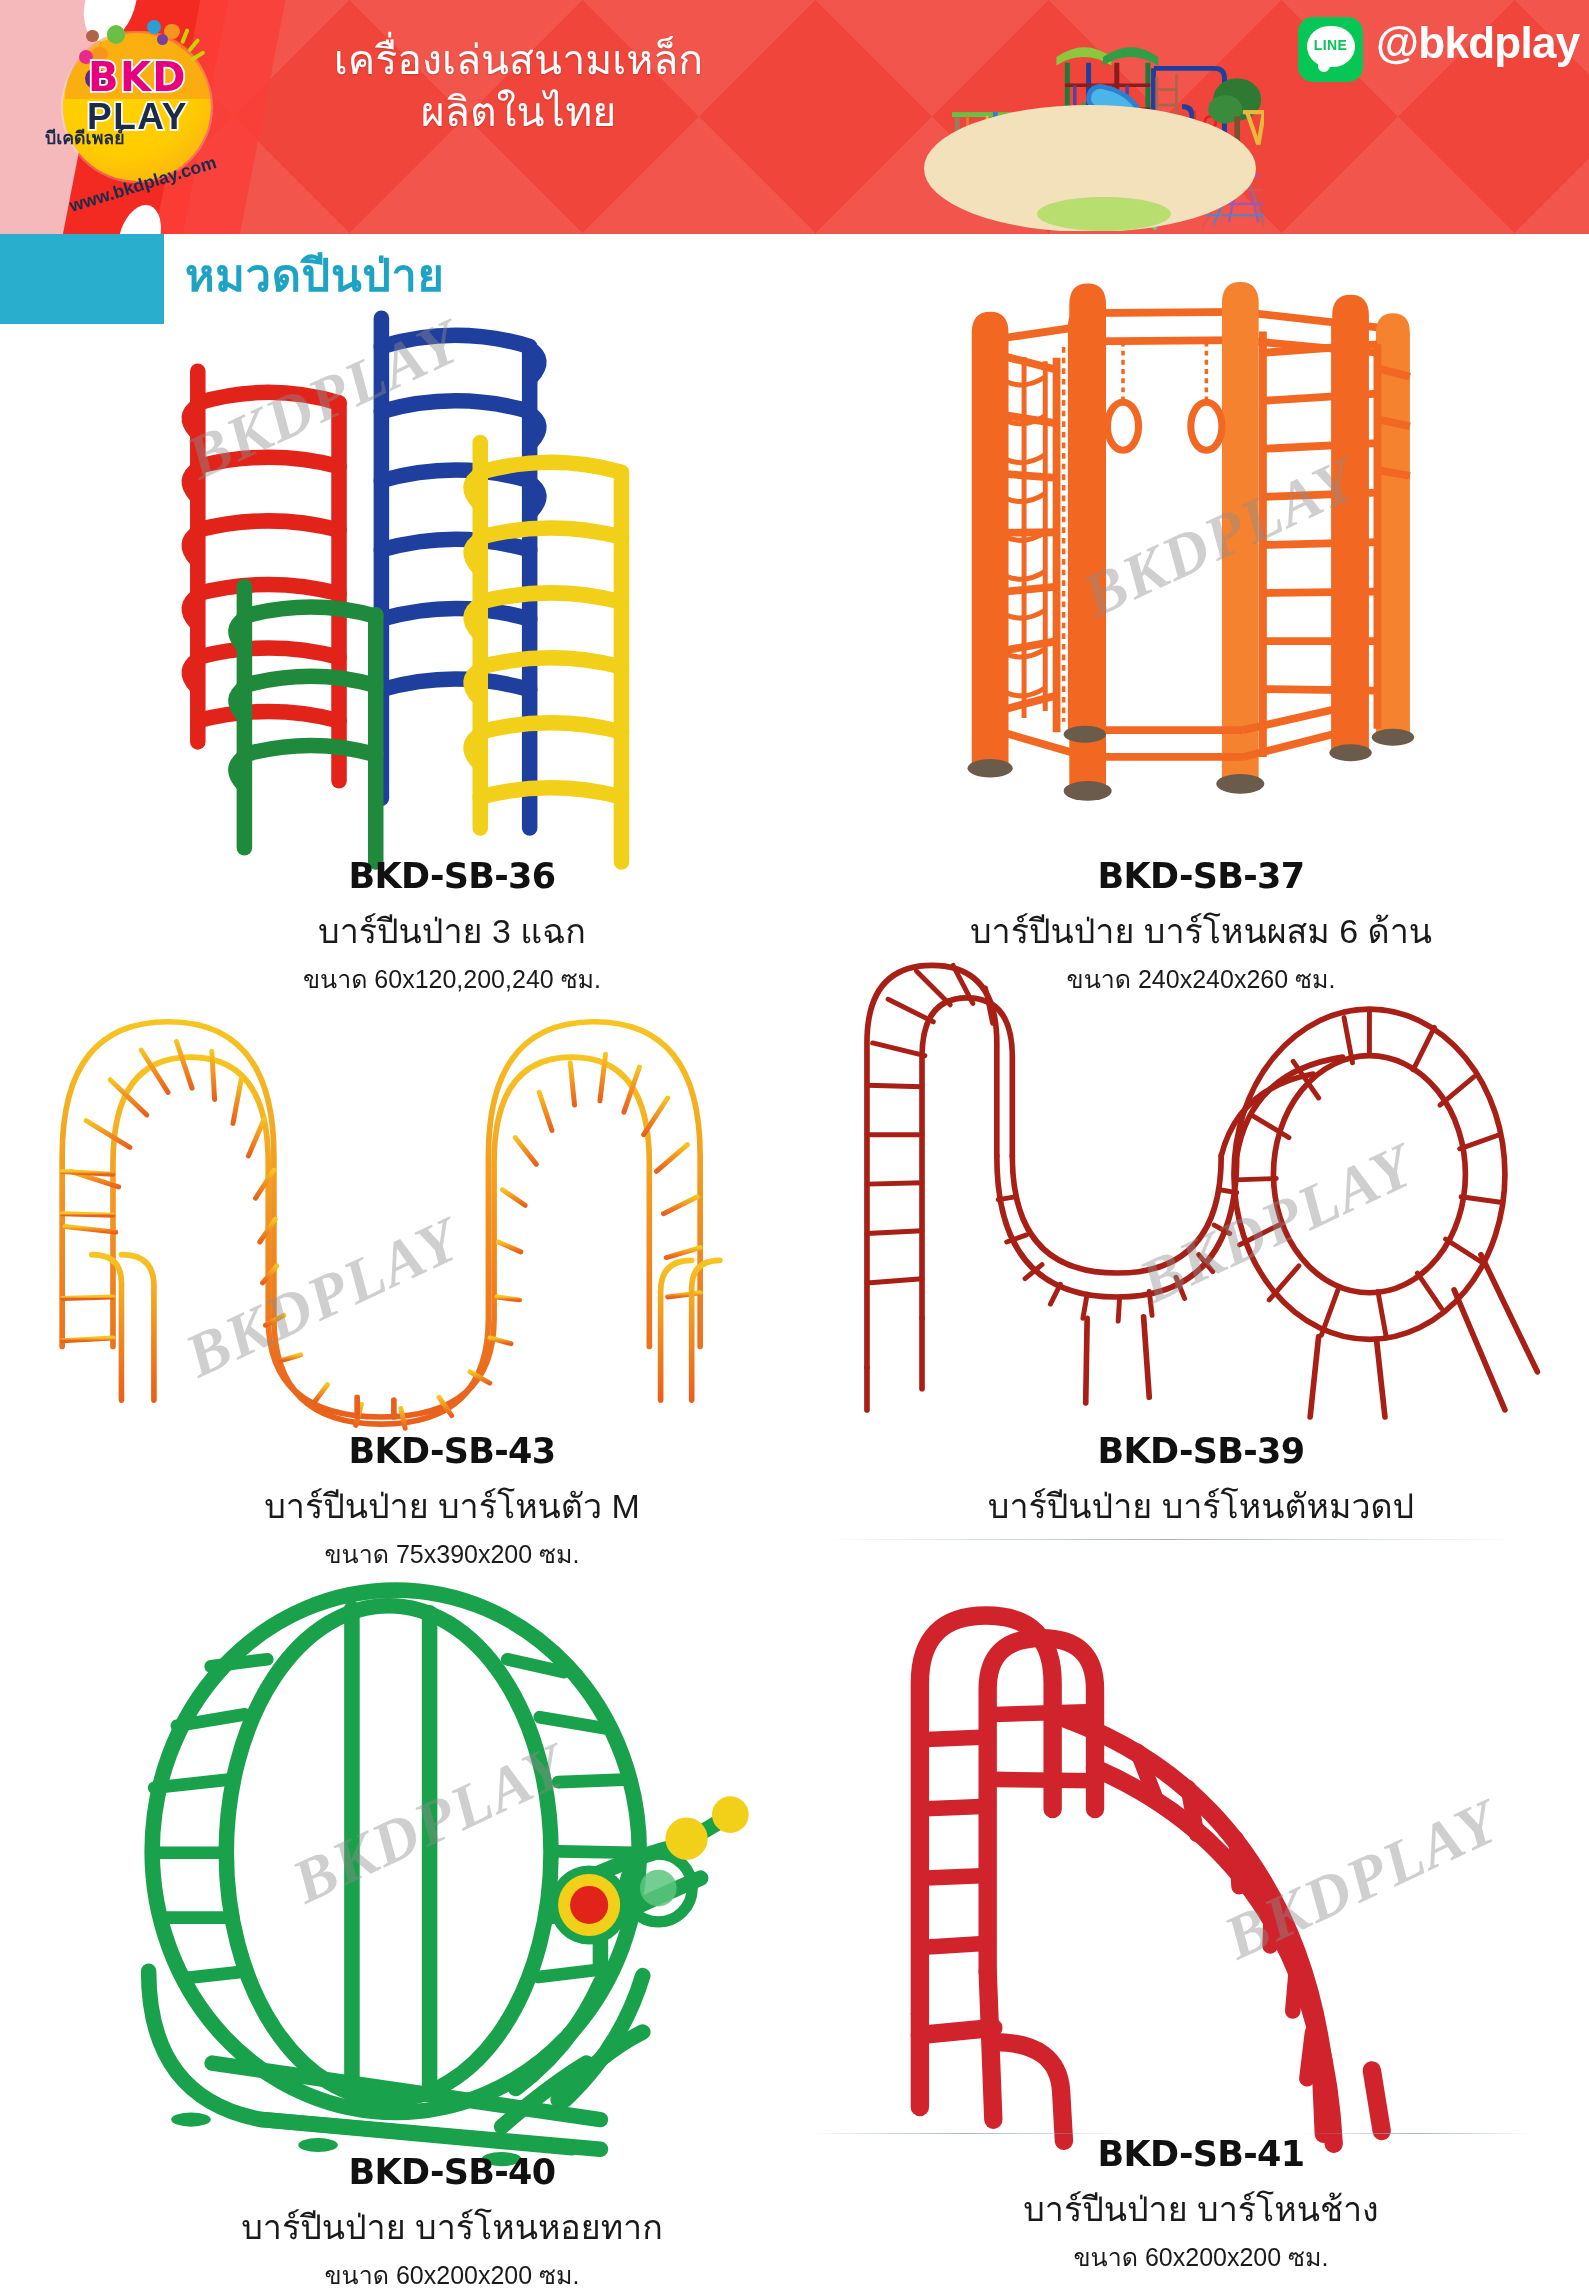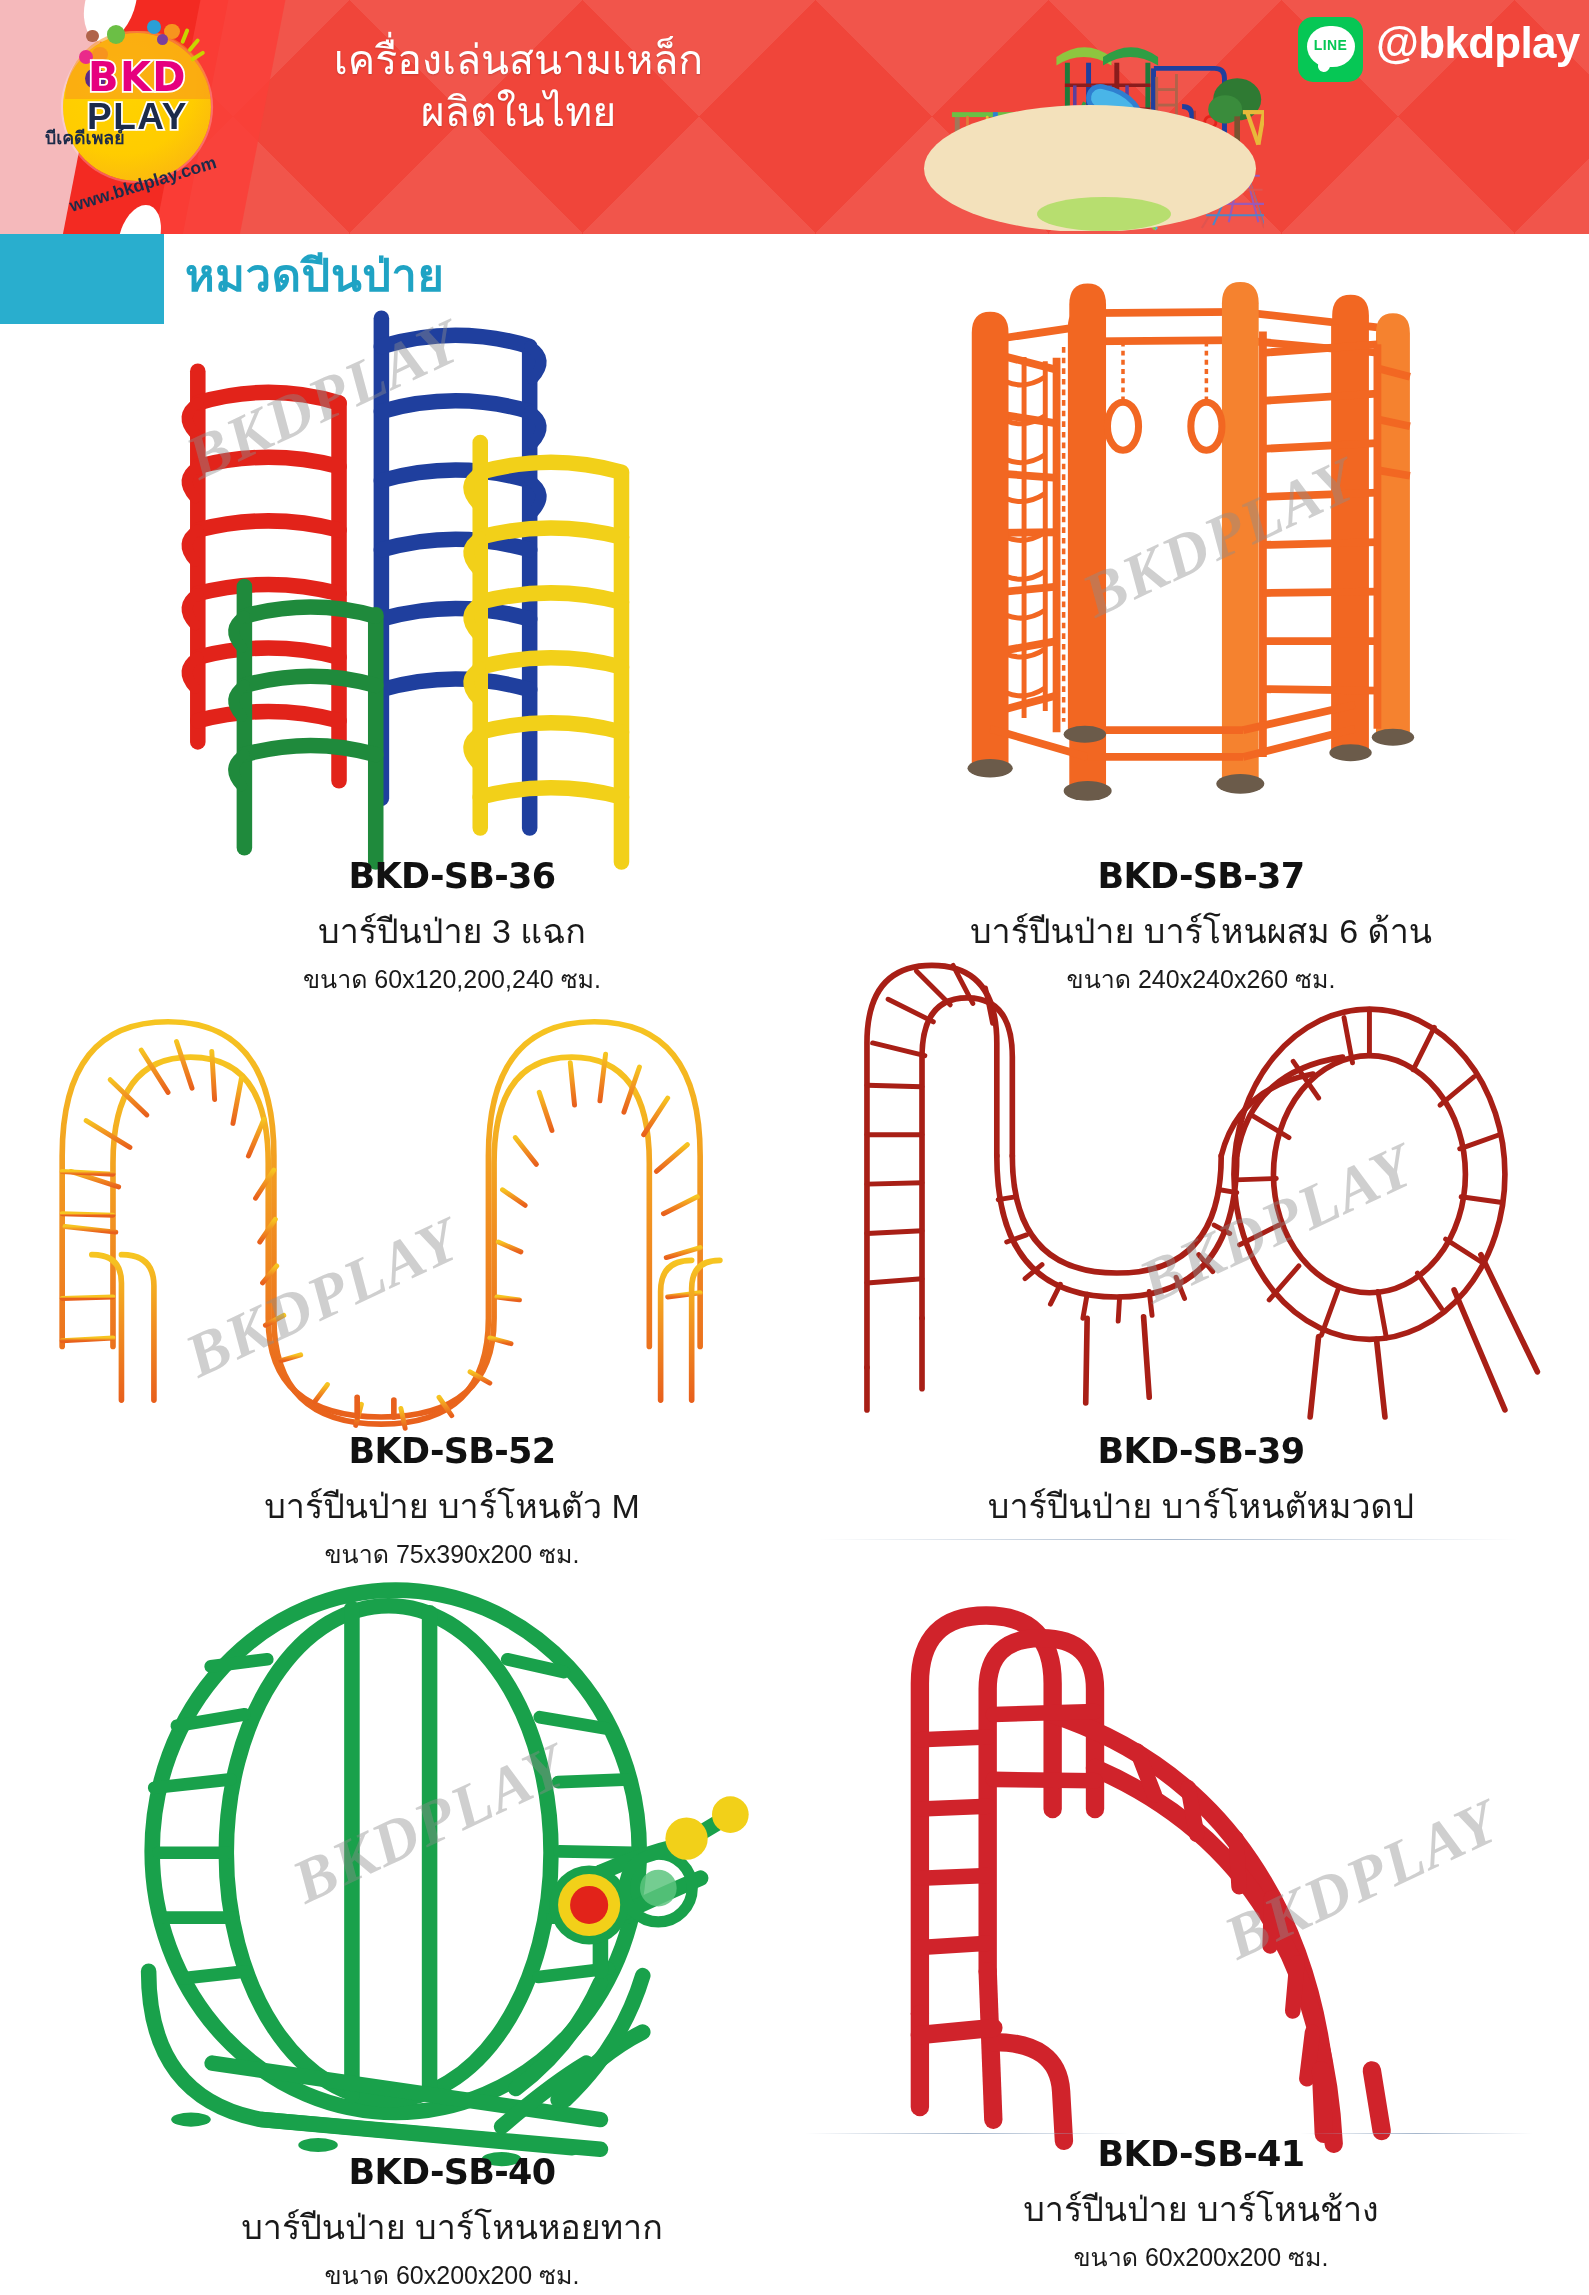--- a/index.html
+++ b/index.html
@@ -542,21 +542,21 @@
         </g>
 
         <g fill="none" stroke="#e8601c" stroke-width="8" stroke-linecap="round">
           <line x1="446" y1="672" x2="446" y2="700"></line>
           <line x1="498" y1="676" x2="498" y2="700"></line>
         </g>
       </svg>
       <div class="watermark" style="left:134px;top:339px;font-size:62px">BKDPLAY</div>
     </div>
     <div class="caption" style="left:106px;top:1197px;width:692px">
-      <div class="code">BKD-SB-52</div>
+      <div class="code">BKD-SB-43</div>
       <div class="pname">บาร์ปีนป่าย บาร์โหนตัว M</div>
       <div class="psize">ขนาด 75x390x200 ซม.</div>
     </div>
 
     <div class="cell" style="left:833px;top:689px;width:720px;height:494px">
       <svg class="figure" viewBox="0 0 1020 700">
         <g fill="none" stroke="#a81f16" stroke-width="8" stroke-linecap="round">
 
           <path d="M48 630 L48 170 q0 -110 92 -110 q92 0 92 110 L232 330"></path>
           <path d="M126 560 L126 190 q0 -84 64 -84 q64 0 64 84 L254 330"></path>

